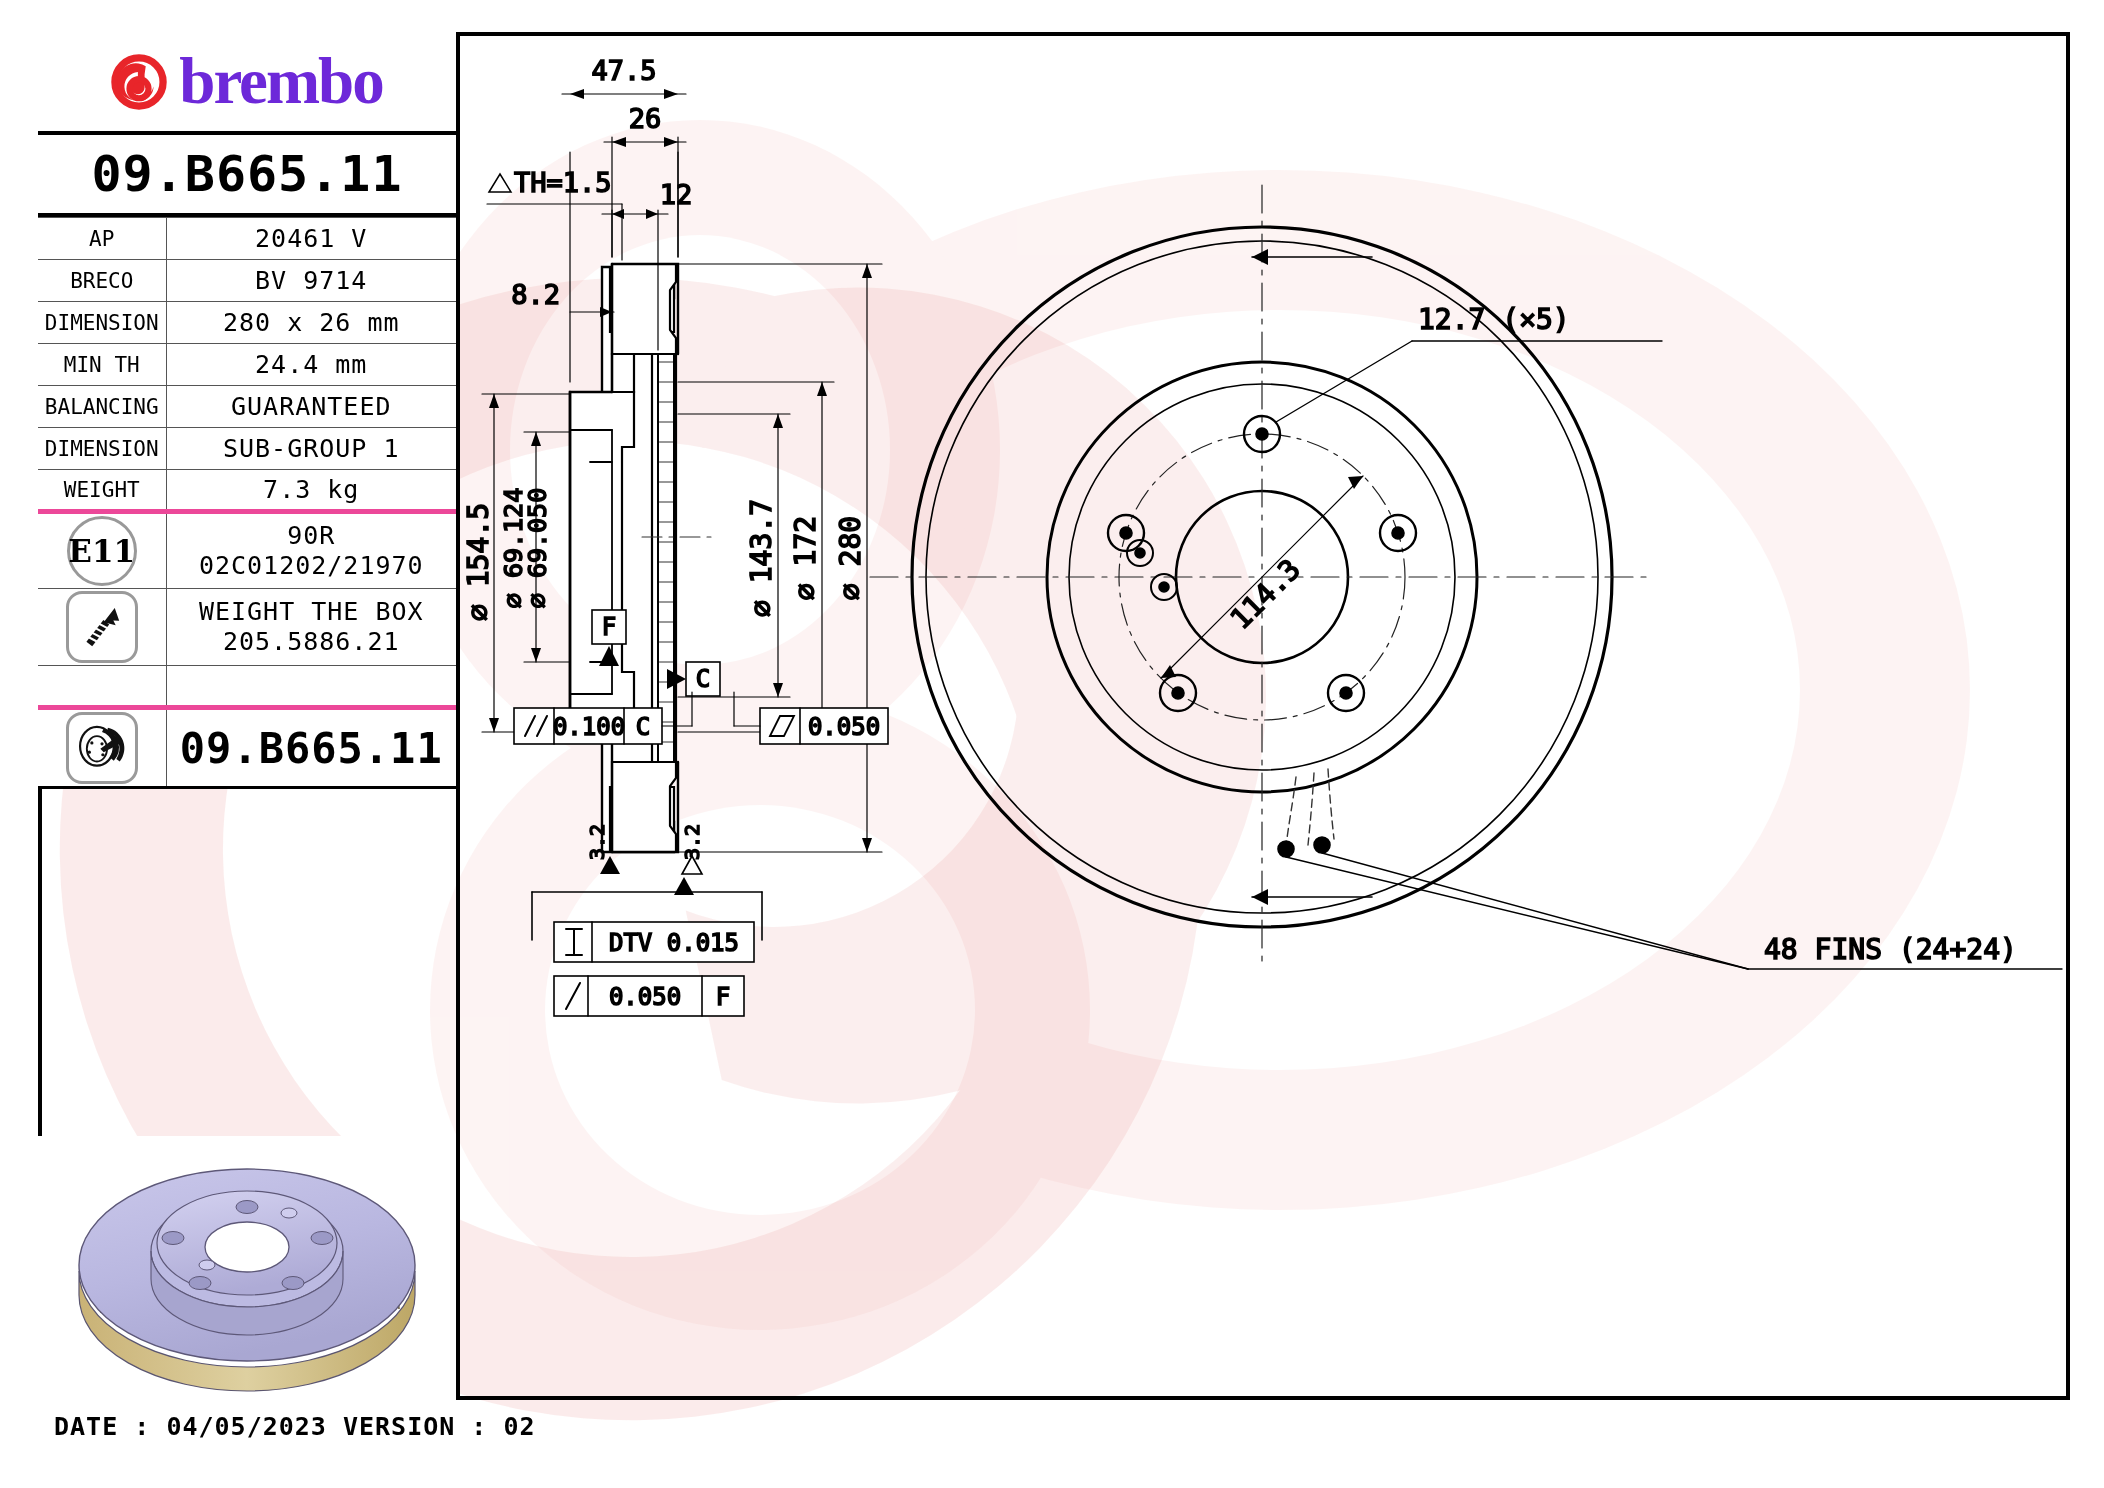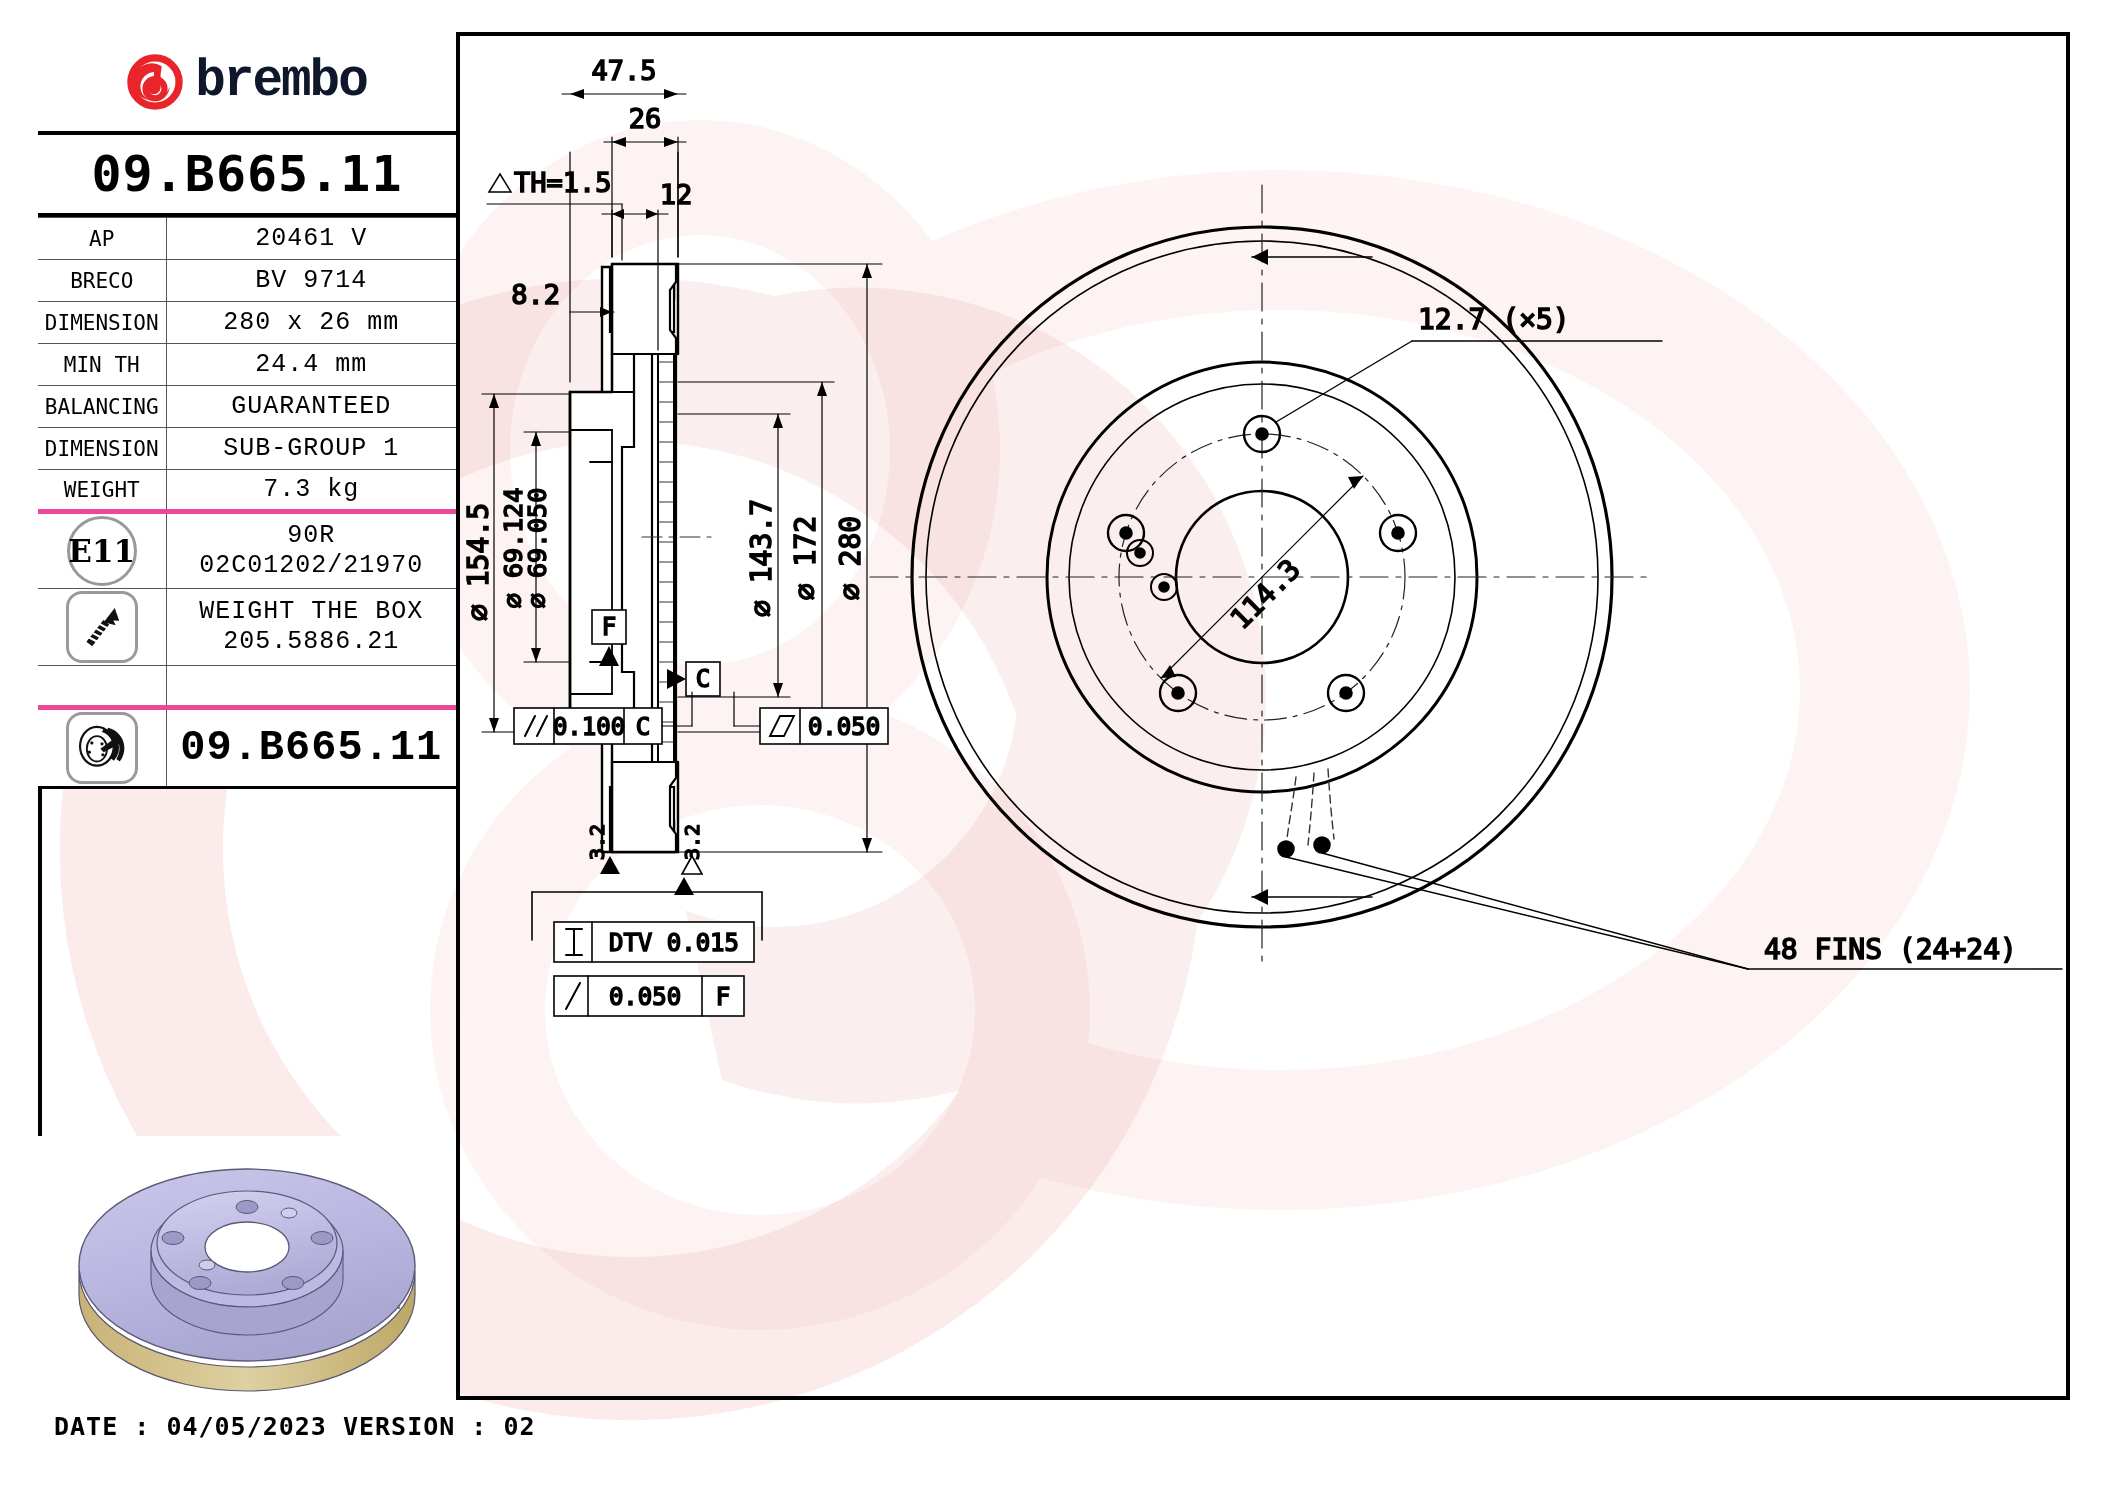--- a/index.html
+++ b/index.html
@@ -43,25 +43,25 @@
   }
   .logo-cell {
     height: 103px;
     border-bottom: 4px solid #000;
     display: flex; align-items: center; justify-content: center;
     gap: 12px;
     background: #fff;
   }
   .logo-mark { width: 56px; height: 56px; flex: none; }
   .logo-word {
-    font-family: Liberation Mono, monospace;
+    font-family: Liberation Serif, serif;
     font-weight: bold;
-    font-size: 51px;
+    font-size: 65px;
     letter-spacing: -2px;
-    color: #0f172a;
+    color: #6d28d9;
     line-height: 1;
   }
   .partno-cell {
     height: 82px;
     border-bottom: 4px solid #000;
     display: flex; align-items: center; justify-content: center;
     background: #fff;
   }
   .partno-cell span {
     font-size: 50px; font-weight: bold; letter-spacing: 1px; color: #000;
@@ -78,21 +78,21 @@
     border-left: none;
     border-right: none;
     text-align: center;
     font-size: 21px;
     color: #000;
     height: 42px;
     padding: 2px 4px;
     vertical-align: middle;
   }
   table.specs td.k { width: 128px; border-right: 1px solid #555; letter-spacing: 0px; }
-  table.specs td.v { font-size: 25px; letter-spacing: 1px; font-family: Liberation Mono, monospace; }
+  table.specs td.v { font-size: 25px; letter-spacing: 1px; }
   table.specs tr.thick-top td { border-top: 5px solid #ec4899; }
   table.specs tr.thick-bot td { border-bottom: 3px solid #000; }
 
   td.icon-cell { height: 96px; }
   td.tall { height: 96px; }
   td.blank { height: 70px; }
   td.disc-row { height: 110px; }
   td.disc-row.v span { font-size: 42px; font-weight: bold; letter-spacing: 1px; }
 
   .e11 {

